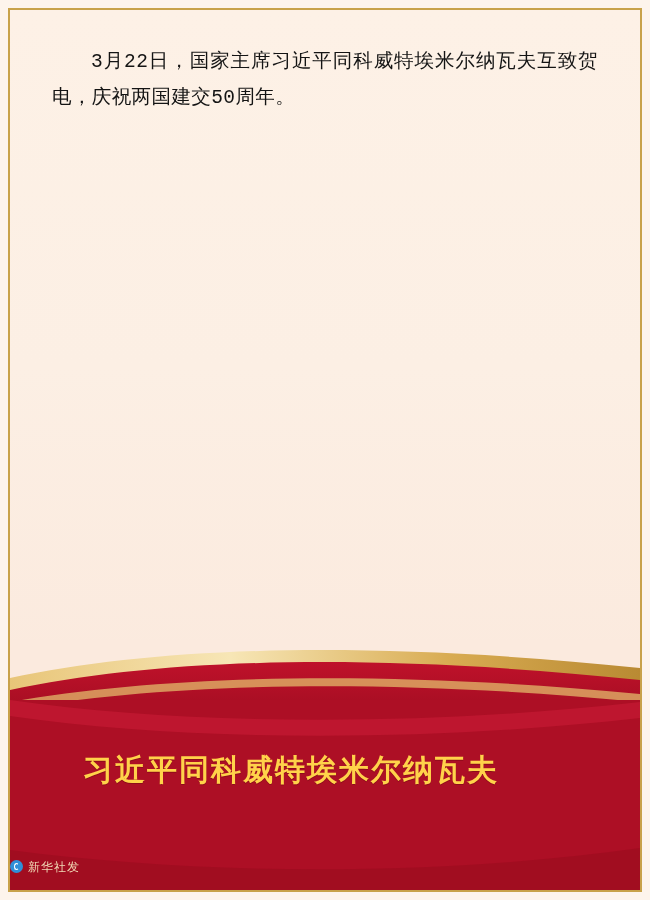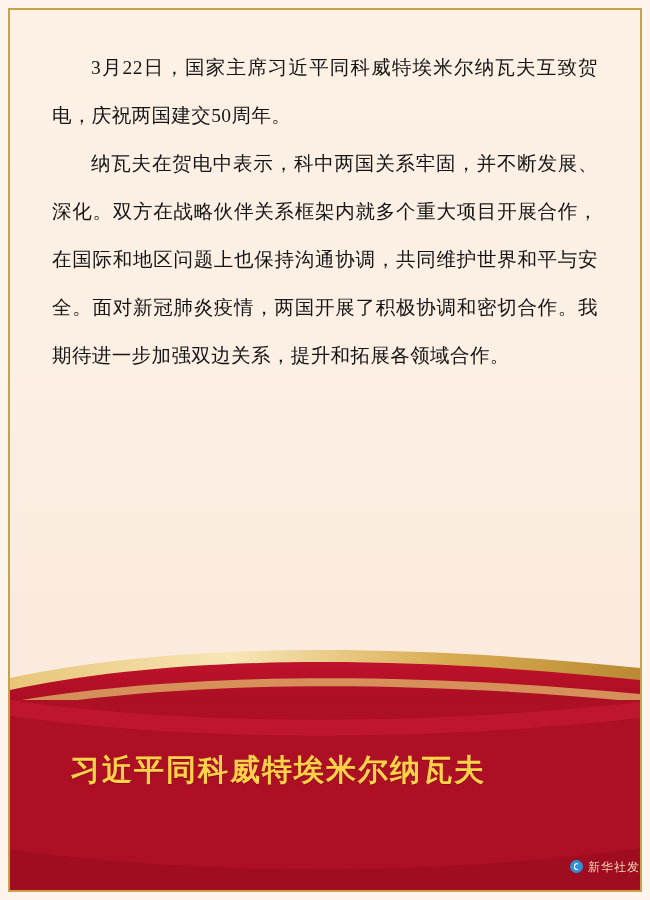--- a/index.html
+++ b/index.html
@@ -36,23 +36,23 @@
     position: absolute;
     left: 10px;
     top: 10px;
     width: 630px;
     height: 650px;
     background: linear-gradient(180deg, #fdf1e6 0%, #fcefe4 55%, #fbeade 100%);
     box-sizing: border-box;
     padding: 34px 42px 0 42px;
   }
   .body-text {
-    font-family: Liberation Serif, serif;
+    font-family: Liberation Mono, monospace;
     font-size: 19.5px;
-    line-height: 48px;
+    line-height: 36px;
     color: #141414;
     text-align: justify;
     letter-spacing: 0.4px;
   }
   .body-text p {
     margin: 0 0 0 0;
     text-indent: 2em;
   }
   
   .swoosh {
@@ -75,40 +75,40 @@
   }
   .banner-inner {
     position: absolute;
     left: 0;
     top: 0;
     width: 630px;
     height: 190px;
   }
   .title-block {
     position: absolute;
-    left: 4px;
+    left: 17px;
     top: 48px;
     width: 528px;
     text-align: center;
   }
   .title-line {
     font-family: "DejaVu Serif", serif;
     font-weight: bold;
     font-size: 30px;
     line-height: 44px;
     color: #ffd24a;
     letter-spacing: 2px;
     text-shadow: 0 1px 0 rgba(120,10,20,0.6);
   }
   .credit {
     position: absolute;
     left: 0;
     bottom: 14px;
     width: 630px;
-    text-align: right;
+    text-align: left;
     color: #f0d9b5;
     font-family: Liberation Sans, sans-serif;
     font-size: 12px;
     letter-spacing: 1px;
   }
   .credit .logo-dot {
     display: inline-block;
     width: 13px;
     height: 13px;
     border-radius: 50%;
@@ -132,21 +132,20 @@
   .credit-text { vertical-align: middle; }
 </style>
 </head>
 <body>
 
 <div class="poster">
 
   <div class="paper">
     <div class="body-text">
       <p>3月22日，国家主席习近平同科威特埃米尔纳瓦夫互致贺电，庆祝两国建交50周年。</p>
-      <p>纳瓦夫在贺电中表示，科中两国关系牢固，并不断发展、深化。双方在战略伙伴关系框架内就多个重大项目开展合作，在国际和地区问题上也保持沟通协调，共同维护世界和平与安全。面对新冠肺炎疫情，两国开展了积极协调和密切合作。我期待进一步加强双边关系，提升和拓展各领域合作。</p>
     </div>
   </div>
 
   <div class="swoosh">
     <svg width="630" height="90" viewBox="0 0 630 90" preserveAspectRatio="none">
       <defs>
         <linearGradient id="goldgrad" x1="0" y1="0" x2="1" y2="0">
           <stop offset="0%" stop-color="#e8c578"></stop>
           <stop offset="35%" stop-color="#f7e6b6"></stop>
           <stop offset="70%" stop-color="#d8ab51"></stop>

